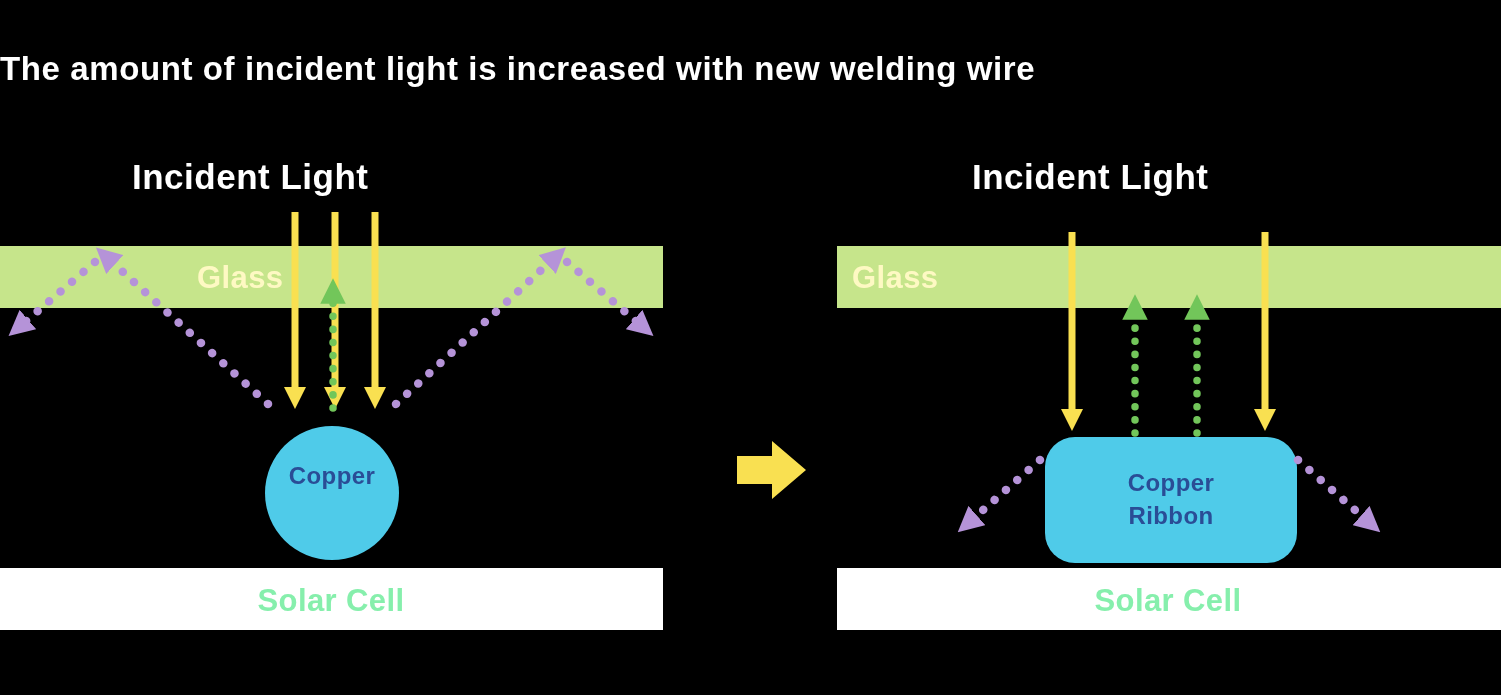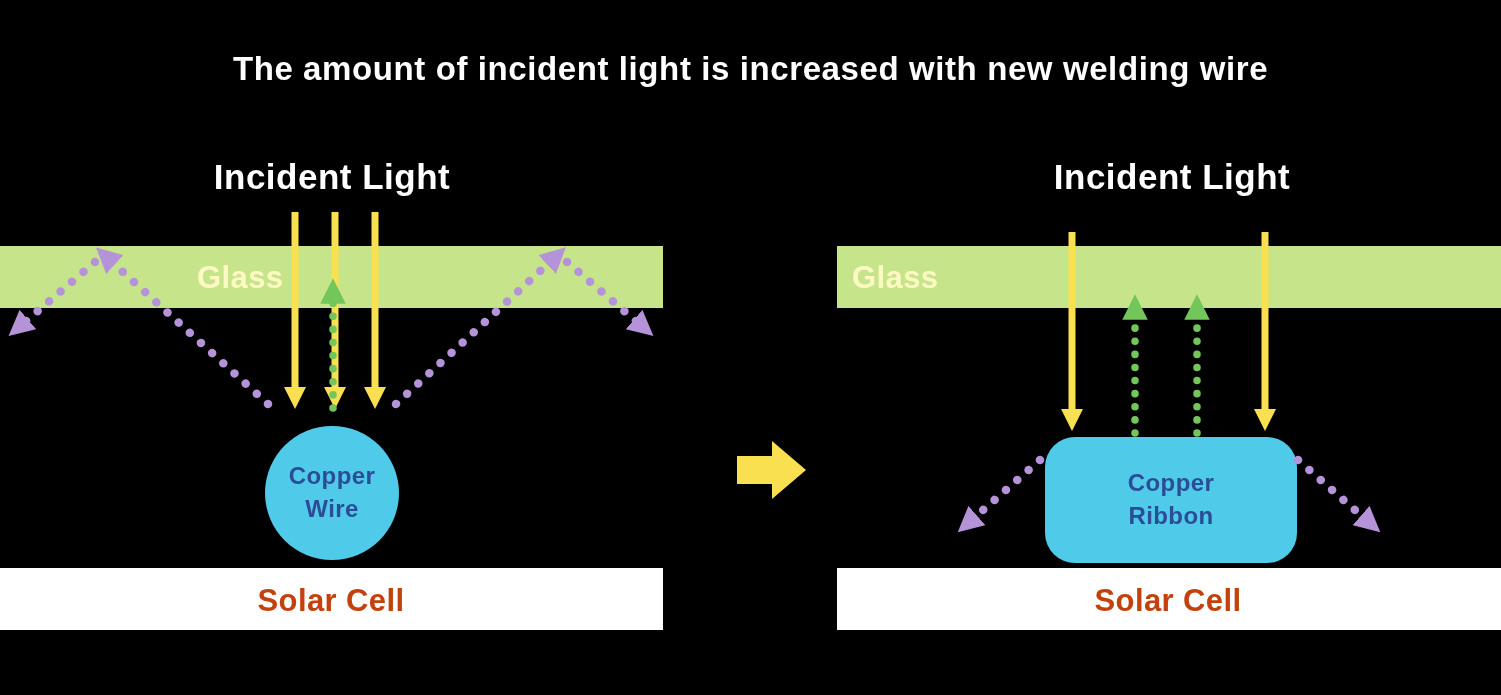--- a/index.html
+++ b/index.html
@@ -8,30 +8,29 @@
     width: 1501px;
     height: 695px;
     background: #000000;
     font-family: "Liberation Sans", sans-serif;
     overflow: hidden;
   }
   .canvas svg { position: absolute; top: 0; left: 0; }
   .label { position: absolute; white-space: nowrap; }
   .title {
     top: 50px; left: 0; width: 1501px;
-    text-align: center;
+    text-align: left;
     color: #ffffff;
     font-size: 33px;
     font-weight: 800;
     letter-spacing: 0.6px;
     white-space: nowrap;
   }
   .heading {
     top: 157px; width: 400px;
-    text-align: center;
     color: #ffffff;
     font-size: 35px;
     font-weight: 700;
     letter-spacing: 0.5px;
   }
   .heading.left  { left: 132px; }
   .heading.right { left: 972px; }
   .glass-label {
     top: 260px;
     color: #fef9c3;
@@ -48,21 +47,21 @@
     text-align: center;
     line-height: 33px;
     letter-spacing: 0.4px;
   }
   .copper-label.wire   { left: 252px;  top: 459px; width: 160px; }
   .copper-label.ribbon { left: 1071px; top: 466px; width: 200px; }
   .copper-label span { display: block; }
   .solar-label {
     top: 583px; width: 400px;
     text-align: center;
-    color: #c2410c;
+    color: #86efac;
     font-size: 31px;
     font-weight: 700;
     letter-spacing: 0.4px;
   }
   .solar-label.left  { left: 131px; }
   .solar-label.right { left: 968px; }
 </style>
 </head>
 <body>
 
@@ -117,21 +116,20 @@
   <div class="label title">The amount of incident light is increased with new welding wire</div>
 
   <div class="label heading left">Incident Light</div>
   <div class="label heading right">Incident Light</div>
 
   <div class="label glass-label left">Glass</div>
   <div class="label glass-label right">Glass</div>
 
   <div class="label copper-label wire">
     <span>Copper</span>
-    <span>Wire</span>
   </div>
   <div class="label copper-label ribbon">
     <span>Copper</span>
     <span>Ribbon</span>
   </div>
 
   <div class="label solar-label left">Solar Cell</div>
   <div class="label solar-label right">Solar Cell</div>
 
 </div>

